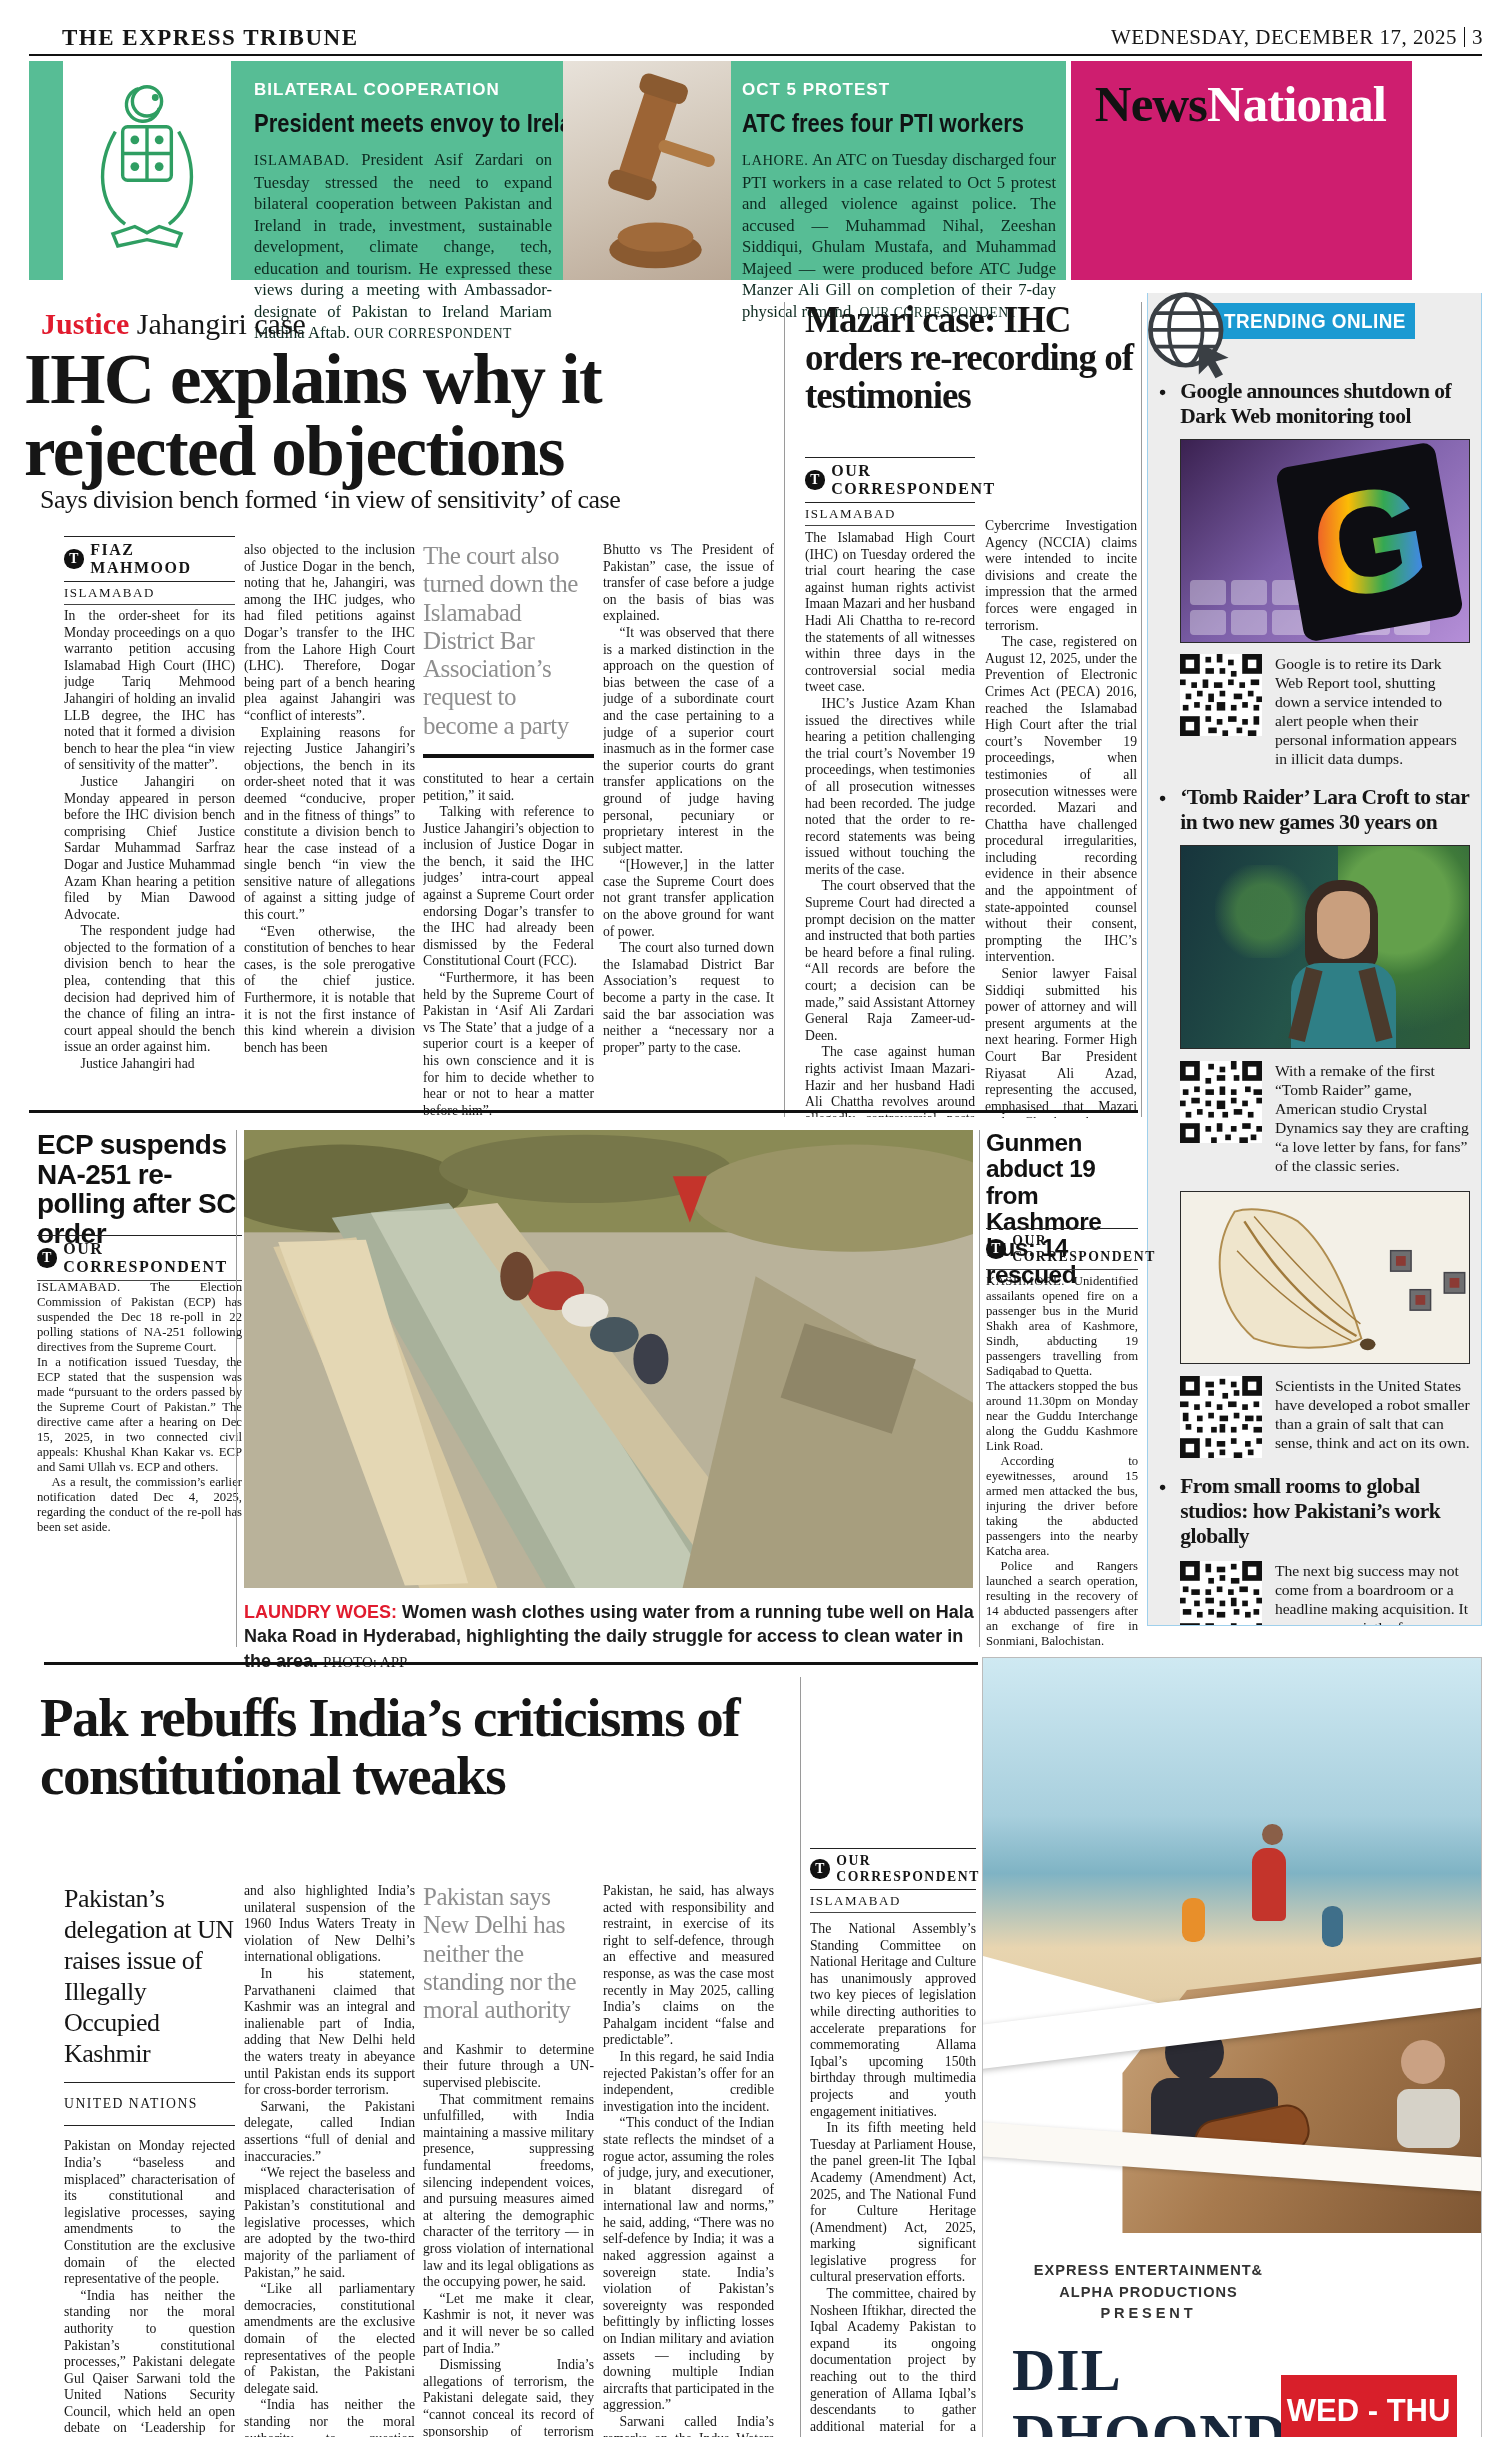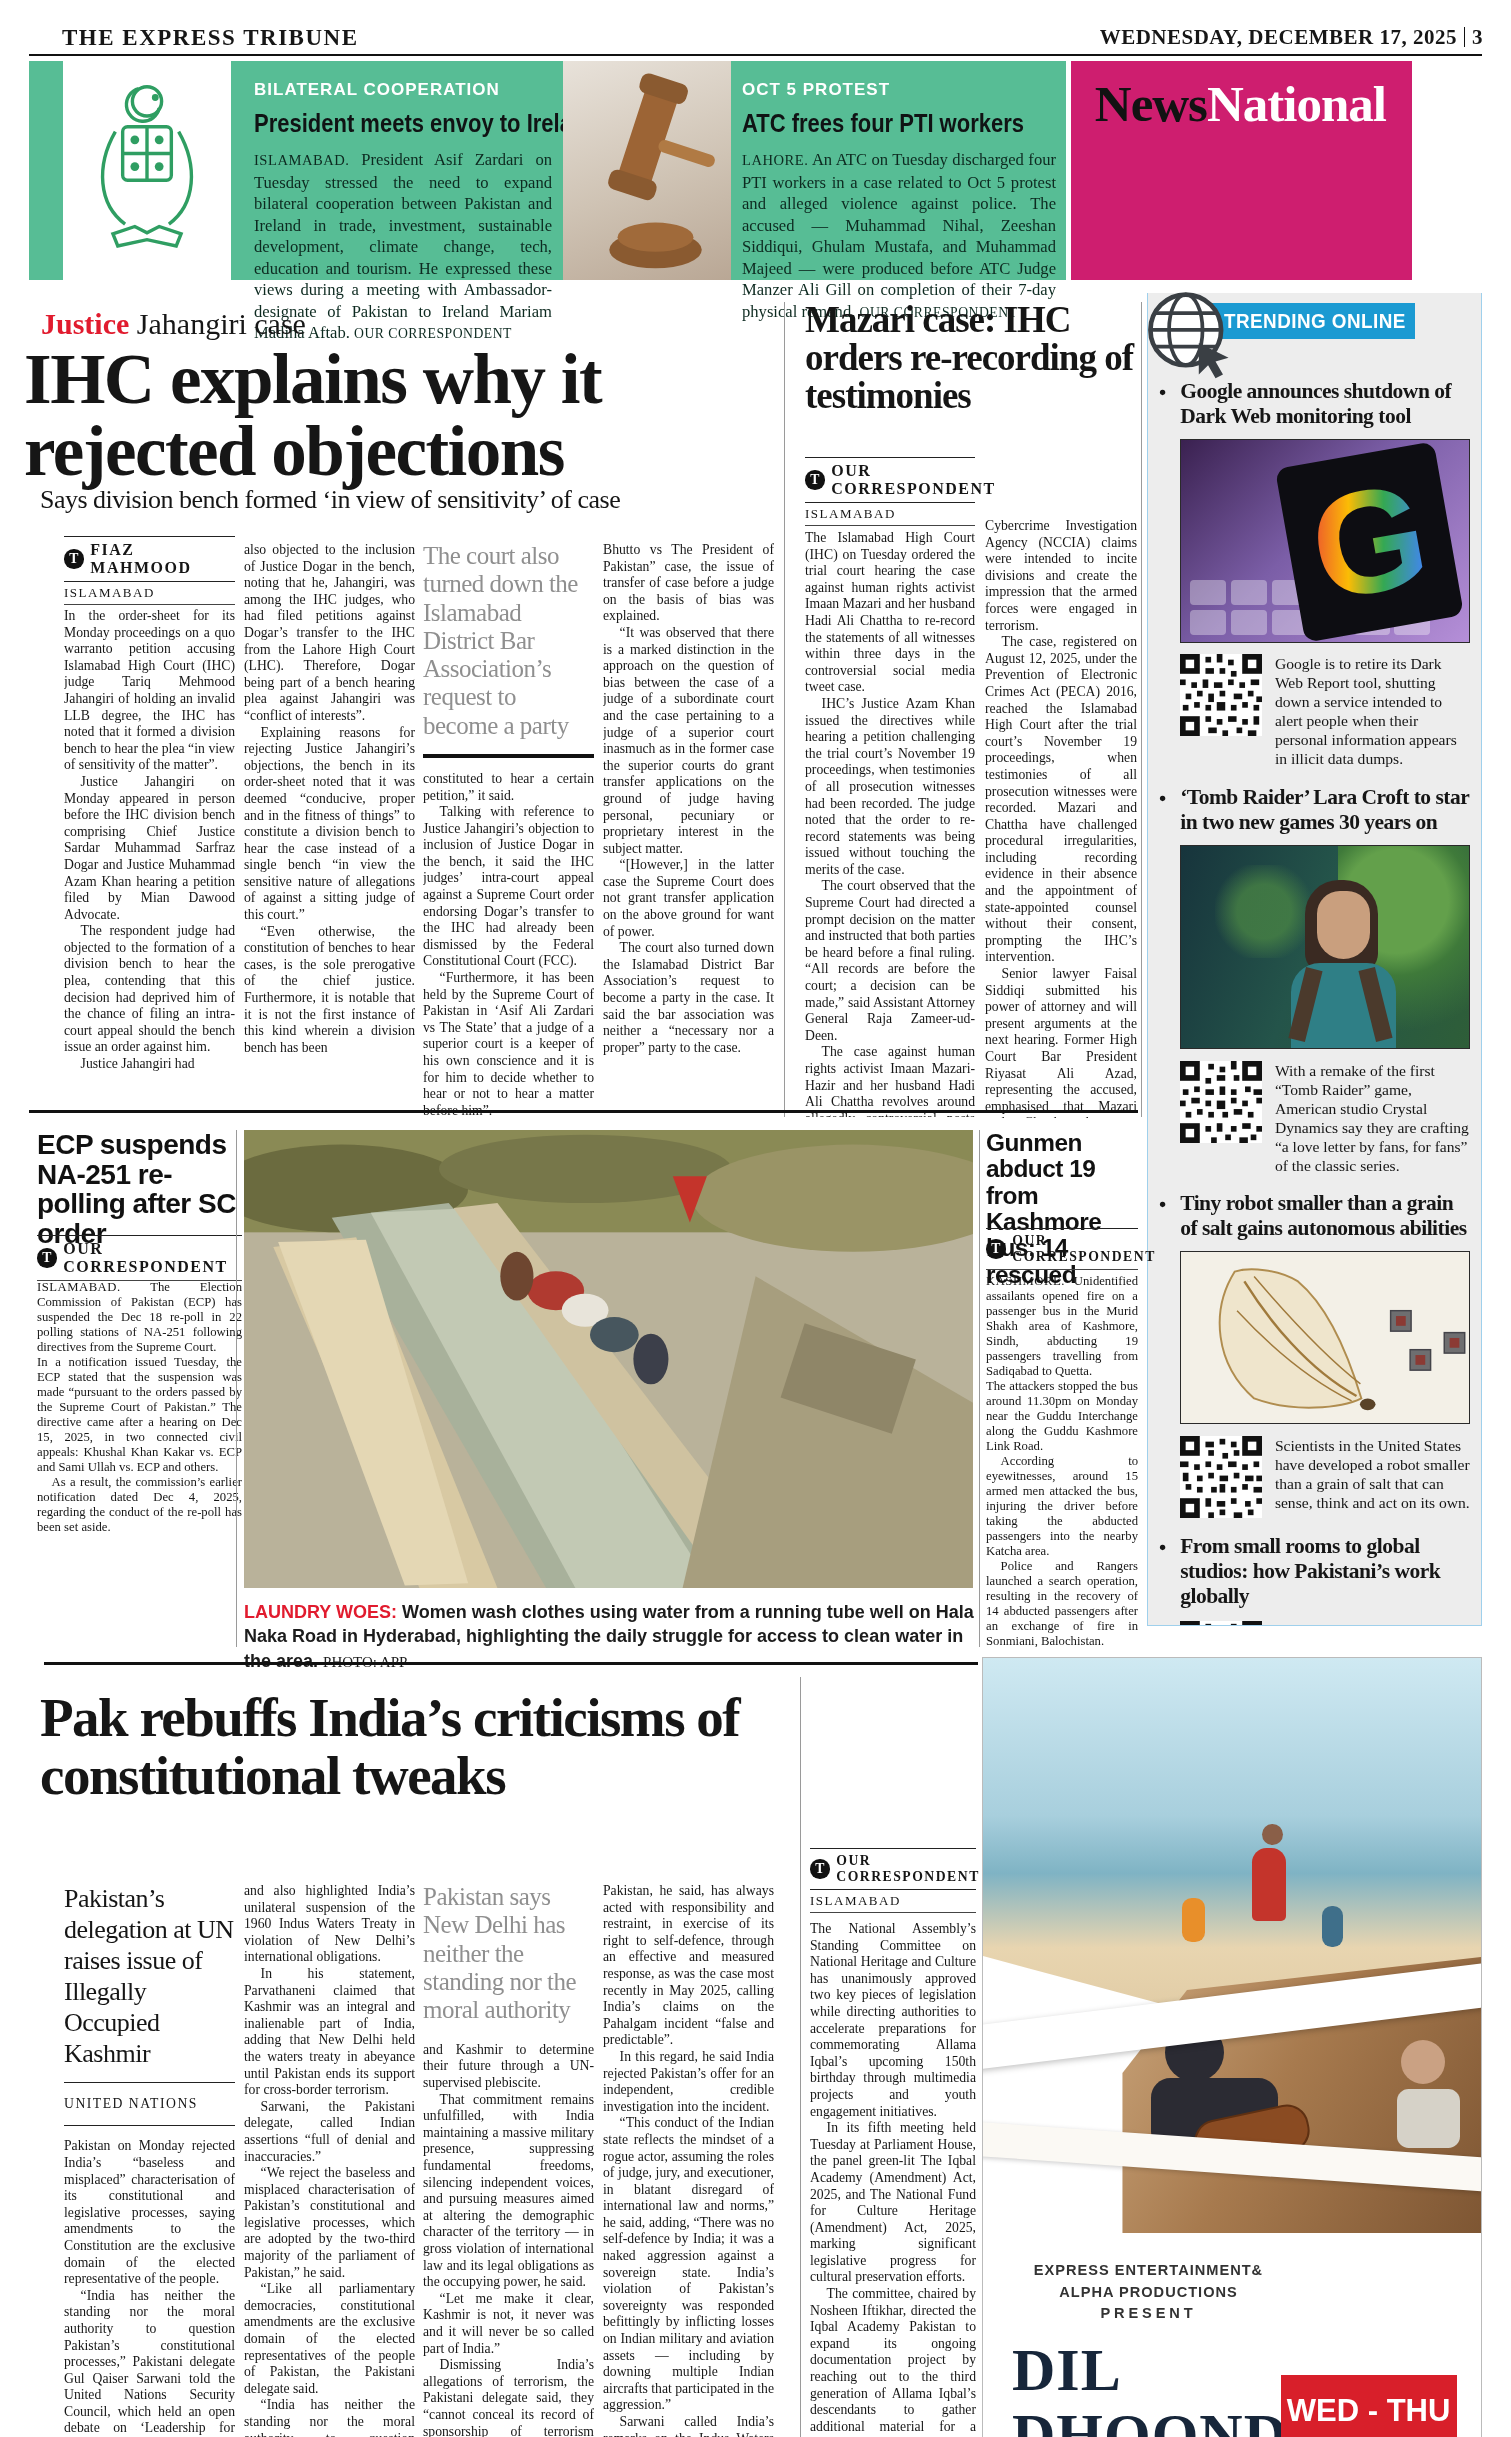--- a/index.html
+++ b/index.html
@@ -4,21 +4,21 @@
 <style>
   html,body{margin:0;padding:0;background:#fff;}
   #page{position:relative;width:1512px;height:2667px;background:#fff;overflow:hidden;
         font-family:"Liberation Serif",serif;color:#161616;}
   .abs{position:absolute;}
   .justify{text-align:justify;}
   .clip{overflow:hidden;}
 
   
   #masthead{left:62px;top:25px;font-size:23px;font-weight:700;letter-spacing:1.5px;}
-  #dateline-top{right:29px;top:25px;font-size:21px;font-weight:700;letter-spacing:0.5px;}
+  #dateline-top{right:29px;top:25px;font-size:21px;font-weight:400;letter-spacing:0.5px;}
   #dateline-top .bar{display:inline-block;width:1.5px;height:19.5px;background:#111;margin:0 6.8px -2.9px 6.8px;}
   #header-rule{left:29px;top:54px;width:1453px;height:2.4px;background:#111;}
 
   
   .teal{background:#57BD95;}
   #banner-left{left:29px;top:61px;width:534px;height:219px;}
   #emblem-box{left:63px;top:61px;width:168px;height:219px;background:#fff;display:flex;align-items:center;justify-content:center;}
   #banner-right{left:731px;top:61px;width:335px;height:219px;}
   #gavel{left:563px;top:61px;width:168px;height:219px;background:linear-gradient(160deg,#e8e2da 0%,#cfc3b4 55%,#b9a795 100%);}
   #news-national{left:1071px;top:61px;width:341px;height:219px;background:#CE1E6F;}
@@ -391,21 +391,20 @@
                 <rect x="16" y="26" width="2" height="2"></rect>
                 <rect x="21" y="27" width="3" height="2"></rect>
                 <rect x="25" y="26" width="2" height="2"></rect>
               </g>
           </svg>
           <div class="trend-cap">With a remake of the first “Tomb Raider” game, American studio Crystal Dynamics say they are crafting “a love letter by fans, for fans” of the classic series.</div>
         </div>
       </div>
 
       <div class="trend-item">
-        <div class="trend-h">Tiny robot smaller than a grain of salt gains autonomous abilities</div>
         <div class="trend-fig" style="height:171px;background:#f3f0e7;">
           <svg width="312" height="171" viewBox="0 0 640 350">
             <path d="M110 40 C60 120 70 230 150 300 C230 330 330 320 370 300 C340 200 300 110 240 60 C200 35 140 30 110 40 Z" fill="#efe5cc" stroke="#b08d4f" stroke-width="4"></path>
             <path d="M130 60 C180 140 260 240 360 295" fill="none" stroke="#a07a3c" stroke-width="5"></path>
             <path d="M150 50 C210 120 290 210 368 270" fill="none" stroke="#a07a3c" stroke-width="3"></path>
             <path d="M115 120 C180 190 260 260 350 305" fill="none" stroke="#a07a3c" stroke-width="3"></path>
             <ellipse cx="383" cy="312" rx="16" ry="12" fill="#5a4328"></ellipse>
             <g fill="#6e6e70" stroke="#44444a" stroke-width="3">
               <rect x="430" y="120" width="42" height="42"></rect>
                 <rect x="470" y="200" width="42" height="42"></rect>

